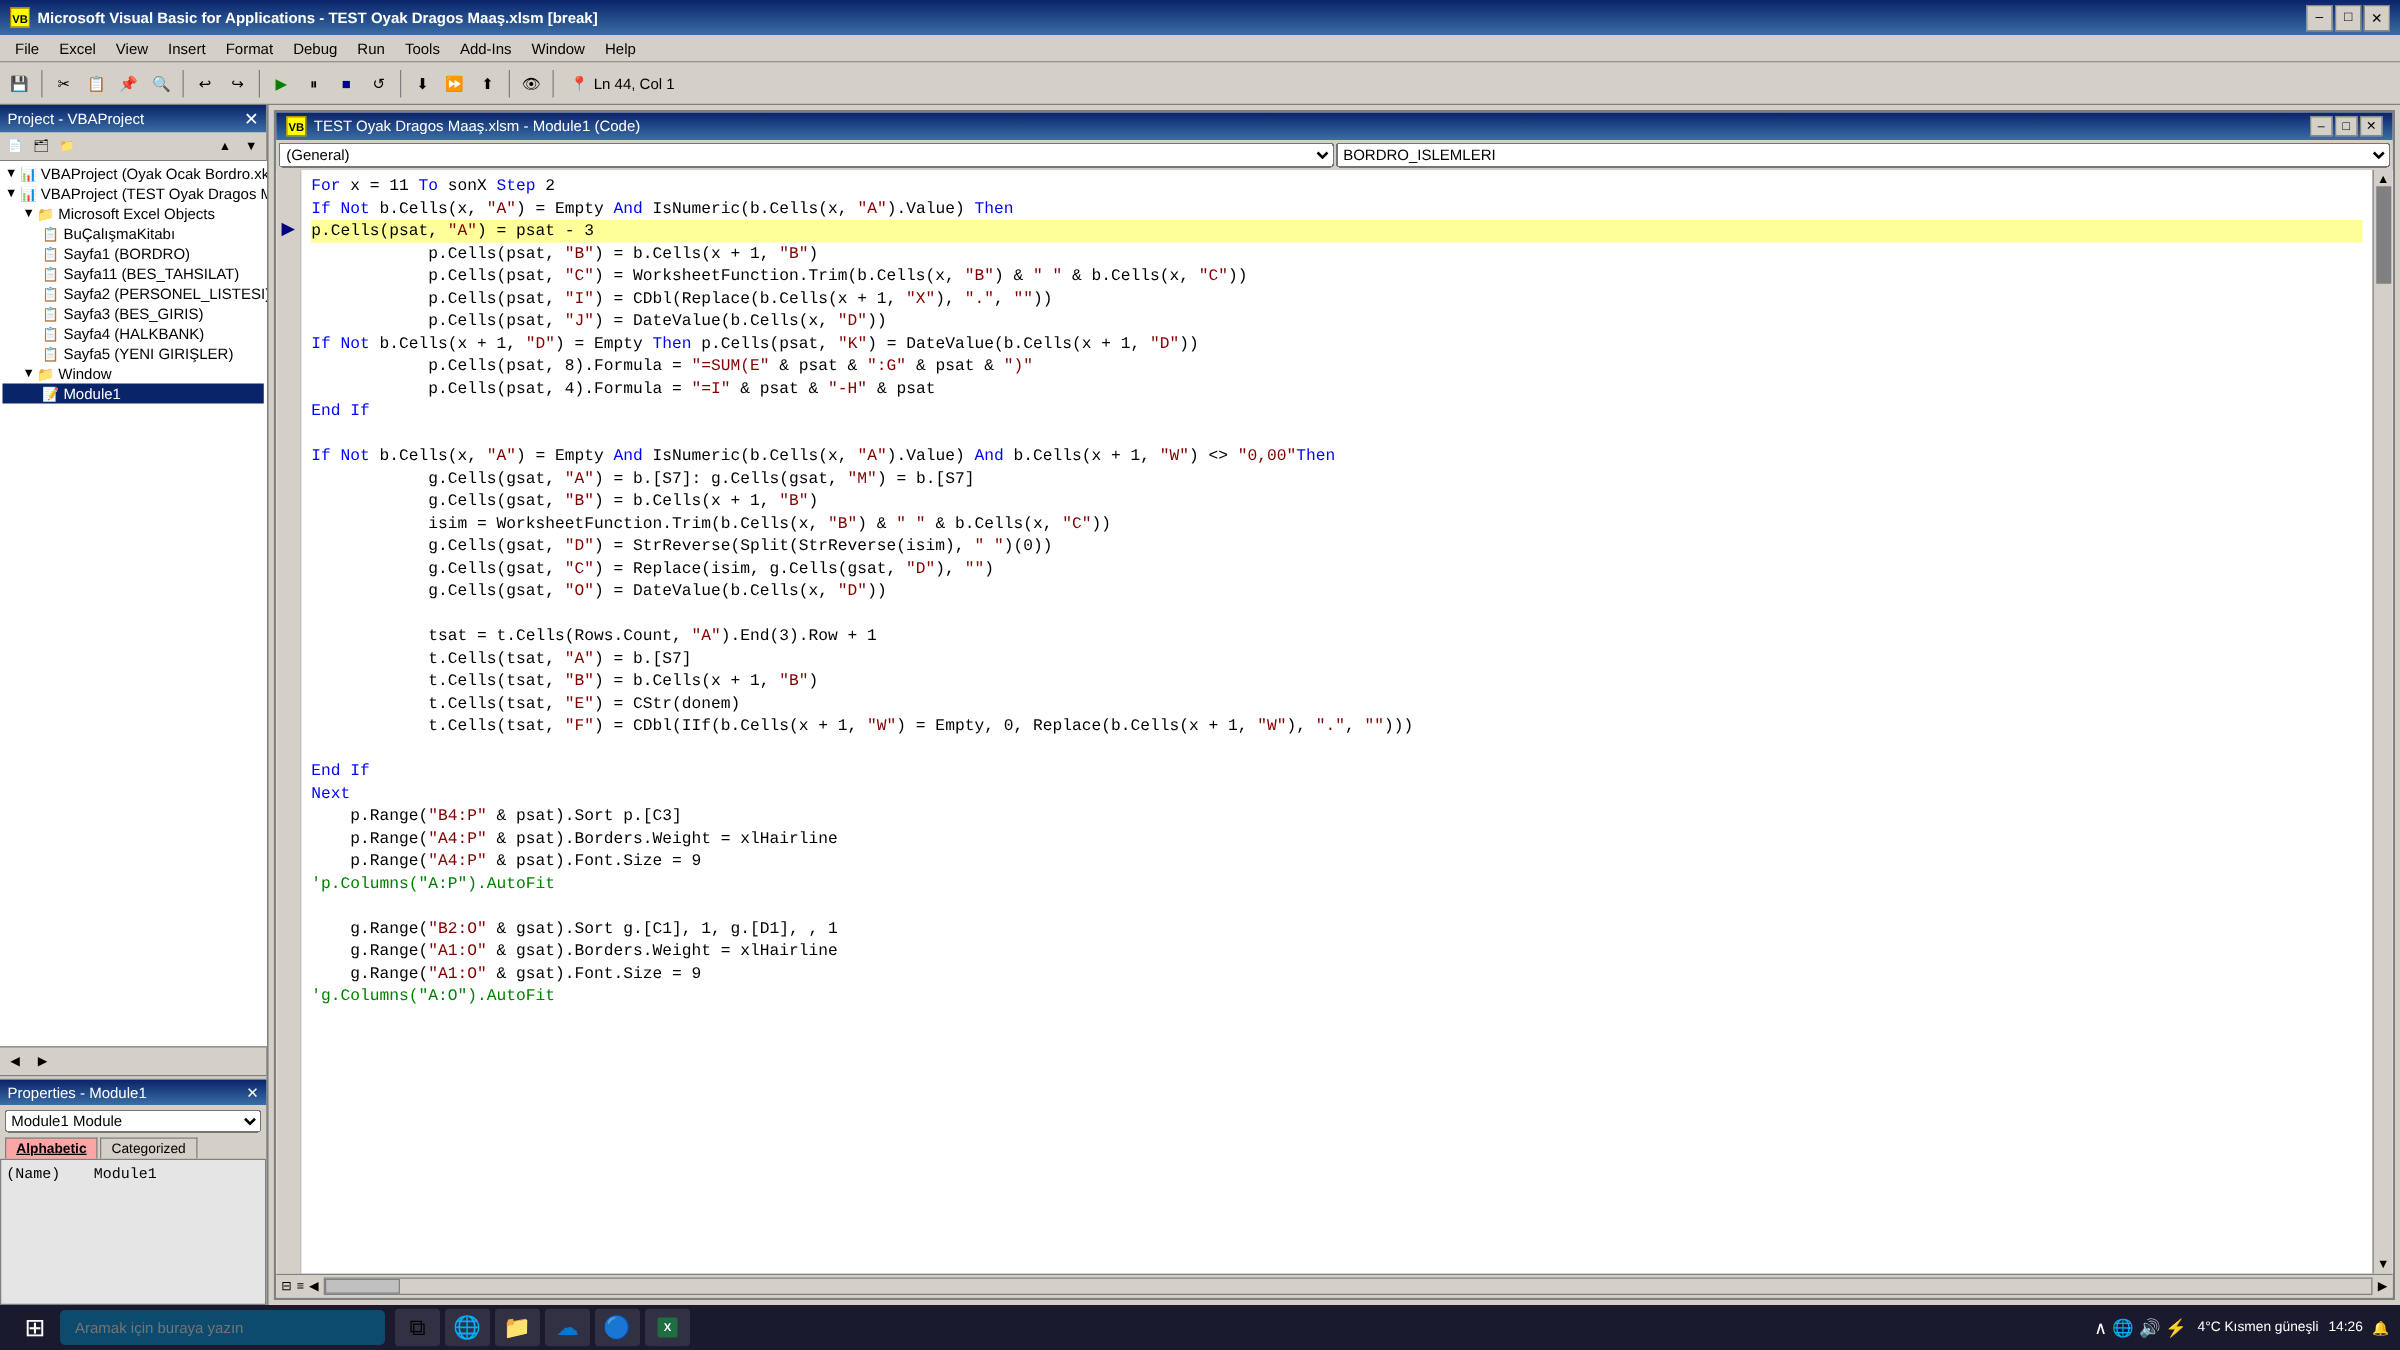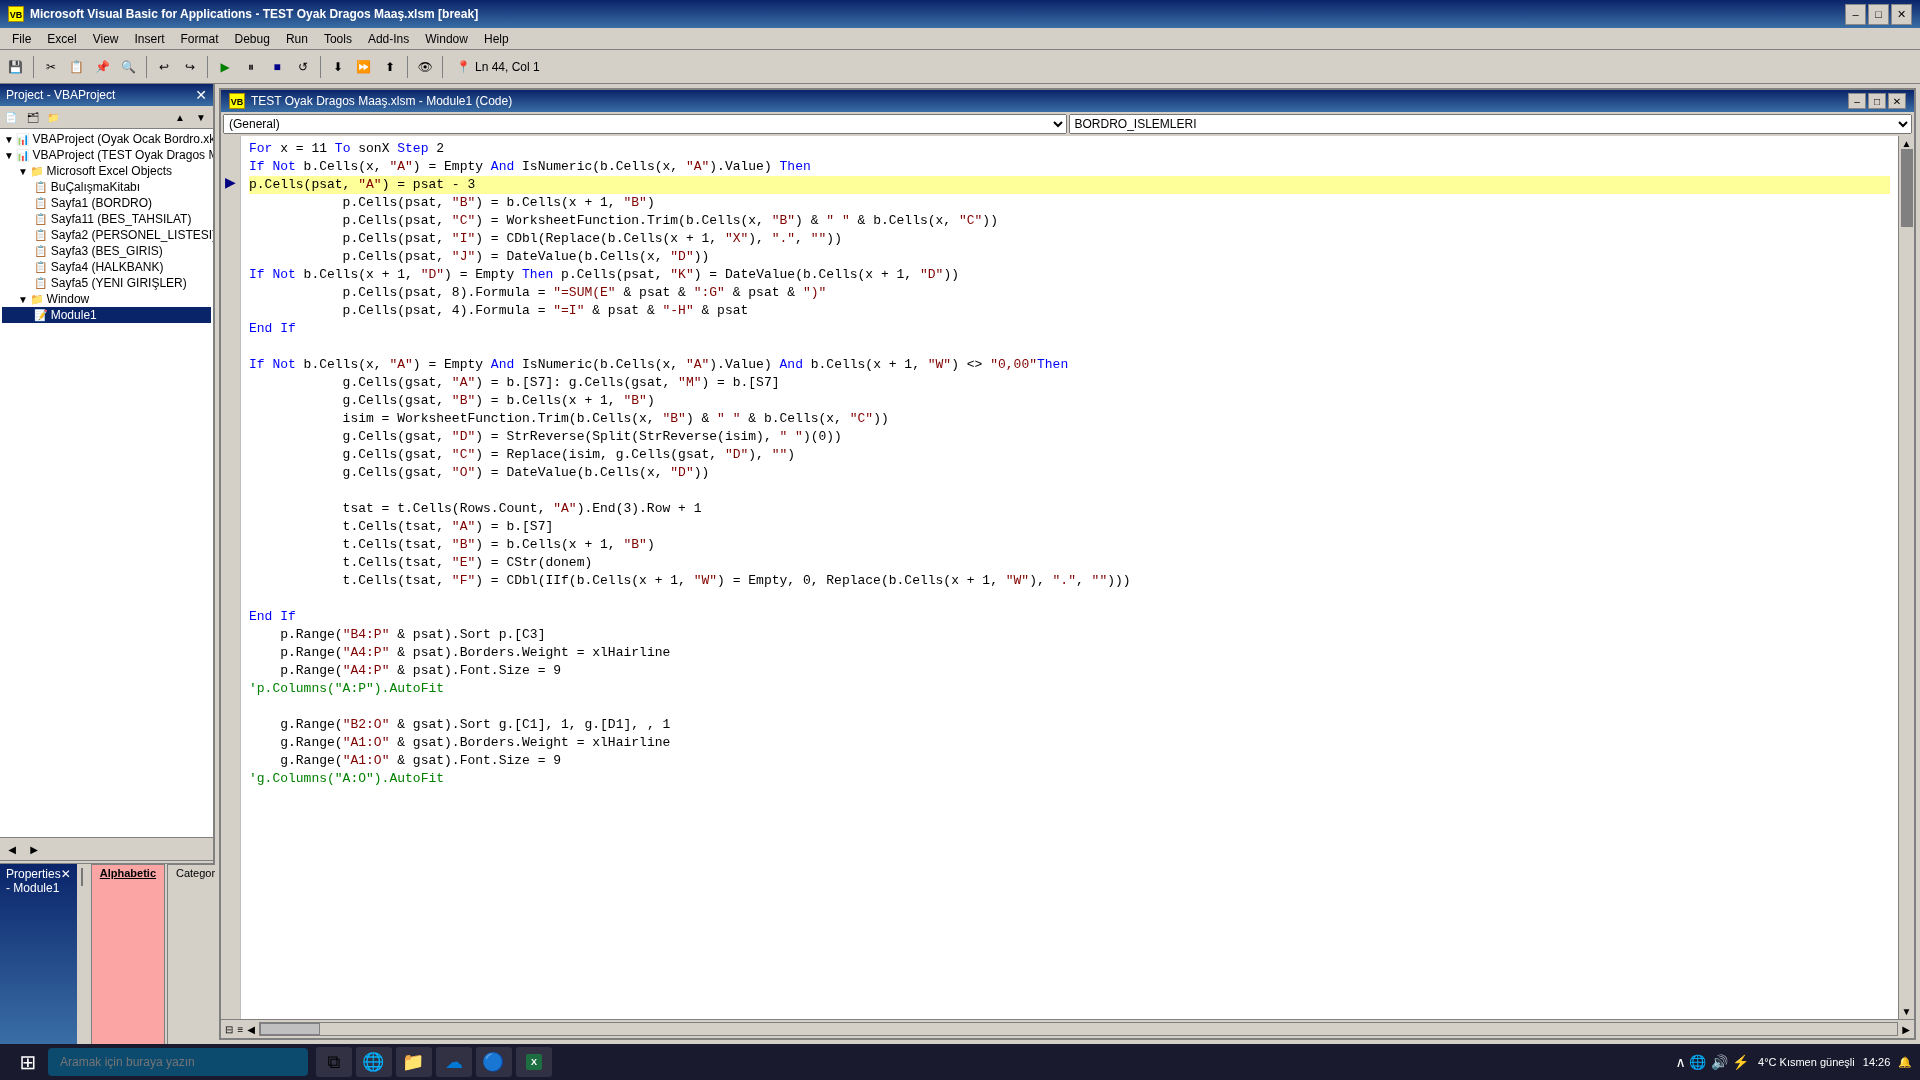--- a/index.html
+++ b/index.html
@@ -81,21 +81,21 @@
     .panel-tb-btn { width: 20px; height: 18px; background: #d4d0c8; border: 1px solid transparent; font-size: 10px; cursor: pointer; display: flex; align-items: center; justify-content: center; }
 
     .project-tree { flex: 1; overflow-y: auto; background: white; padding: 2px; font-size: 12px; }
     .tree-item { display: flex; align-items: center; padding: 1px 2px; cursor: pointer; white-space: nowrap; }
     .tree-arrow { font-size: 10px; margin-right: 2px; cursor: pointer; }
     .tree-icon { margin-right: 3px; font-size: 11px; }
 
     .splitter-h { height: 4px; background: #d4d0c8; border-top: 1px solid #808080; border-bottom: 1px solid #808080; cursor: ns-resize; }
 
     
-    .props-panel { height: 180px; display: flex; flex-direction: row; }
+    .props-panel { height: 180px; display: flex; flex-direction: column; }
     .props-title { background: linear-gradient(to bottom, #0a246a, #3a6ea5); color: white; padding: 3px 6px; font-size: 12px; display: flex; justify-content: space-between; }
     .props-dropdown { margin: 4px; }
     .props-dropdown select { width: 100%; font-size: 12px; }
     .props-tabs { display: flex; padding: 0 4px; gap: 2px; }
     .props-tab { padding: 2px 8px; background: #d4d0c8; border: 1px solid #808080; border-bottom: none; font-size: 11px; cursor: pointer; }
     .props-tab.active { background: #fca5a5; font-weight: bold; text-decoration: underline; }
     .props-content { flex: 1; background: #e5e5e5; border: 1px solid #808080; padding: 4px; font-size: 12px; overflow-y: auto; font-family: Liberation Mono, monospace; }
     .props-row { display: flex; margin-bottom: 2px; }
     .props-key { color: #000; min-width: 70px; font-size: 12px; }
     .props-val { color: #000; font-size: 12px; }
@@ -392,20 +392,21 @@
           <div class="code-line">            g.Cells(gsat, <span class="str">"C"</span>) = Replace(isim, g.Cells(gsat, <span class="str">"D"</span>), <span class="str">""</span>)</div>
           <div class="code-line">            g.Cells(gsat, <span class="str">"O"</span>) = DateValue(b.Cells(x, <span class="str">"D"</span>))</div>
           <div class="code-line">&nbsp;</div>
           <div class="code-line">            tsat = t.Cells(Rows.Count, <span class="str">"A"</span>).End(3).Row + 1</div>
           <div class="code-line">            t.Cells(tsat, <span class="str">"A"</span>) = b.[S7]</div>
           <div class="code-line">            t.Cells(tsat, <span class="str">"B"</span>) = b.Cells(x + 1, <span class="str">"B"</span>)</div>
           <div class="code-line">            t.Cells(tsat, <span class="str">"E"</span>) = CStr(donem)</div>
           <div class="code-line">            t.Cells(tsat, <span class="str">"F"</span>) = CDbl(IIf(b.Cells(x + 1, <span class="str">"W"</span>) = Empty, 0, Replace(b.Cells(x + 1, <span class="str">"W"</span>), <span class="str">"."</span>, <span class="str">""</span>)))</div>
           <div class="code-line">&nbsp;</div>
           <div class="code-line">        <span class="kw">End If</span></div>
+          <div class="code-line">    <span class="kw">Next</span></div>
           <div class="code-line">    p.Range(<span class="str">"B4:P"</span> &amp; psat).Sort p.[C3]</div>
           <div class="code-line">    p.Range(<span class="str">"A4:P"</span> &amp; psat).Borders.Weight = xlHairline</div>
           <div class="code-line">    p.Range(<span class="str">"A4:P"</span> &amp; psat).Font.Size = 9</div>
           <div class="code-line">    <span class="cm">'p.Columns("A:P").AutoFit</span></div>
           <div class="code-line">&nbsp;</div>
           <div class="code-line">    g.Range(<span class="str">"B2:O"</span> &amp; gsat).Sort g.[C1], 1, g.[D1], , 1</div>
           <div class="code-line">    g.Range(<span class="str">"A1:O"</span> &amp; gsat).Borders.Weight = xlHairline</div>
           <div class="code-line">    g.Range(<span class="str">"A1:O"</span> &amp; gsat).Font.Size = 9</div>
           <div class="code-line">    <span class="cm">'g.Columns("A:O").AutoFit</span></div>
         </div>

